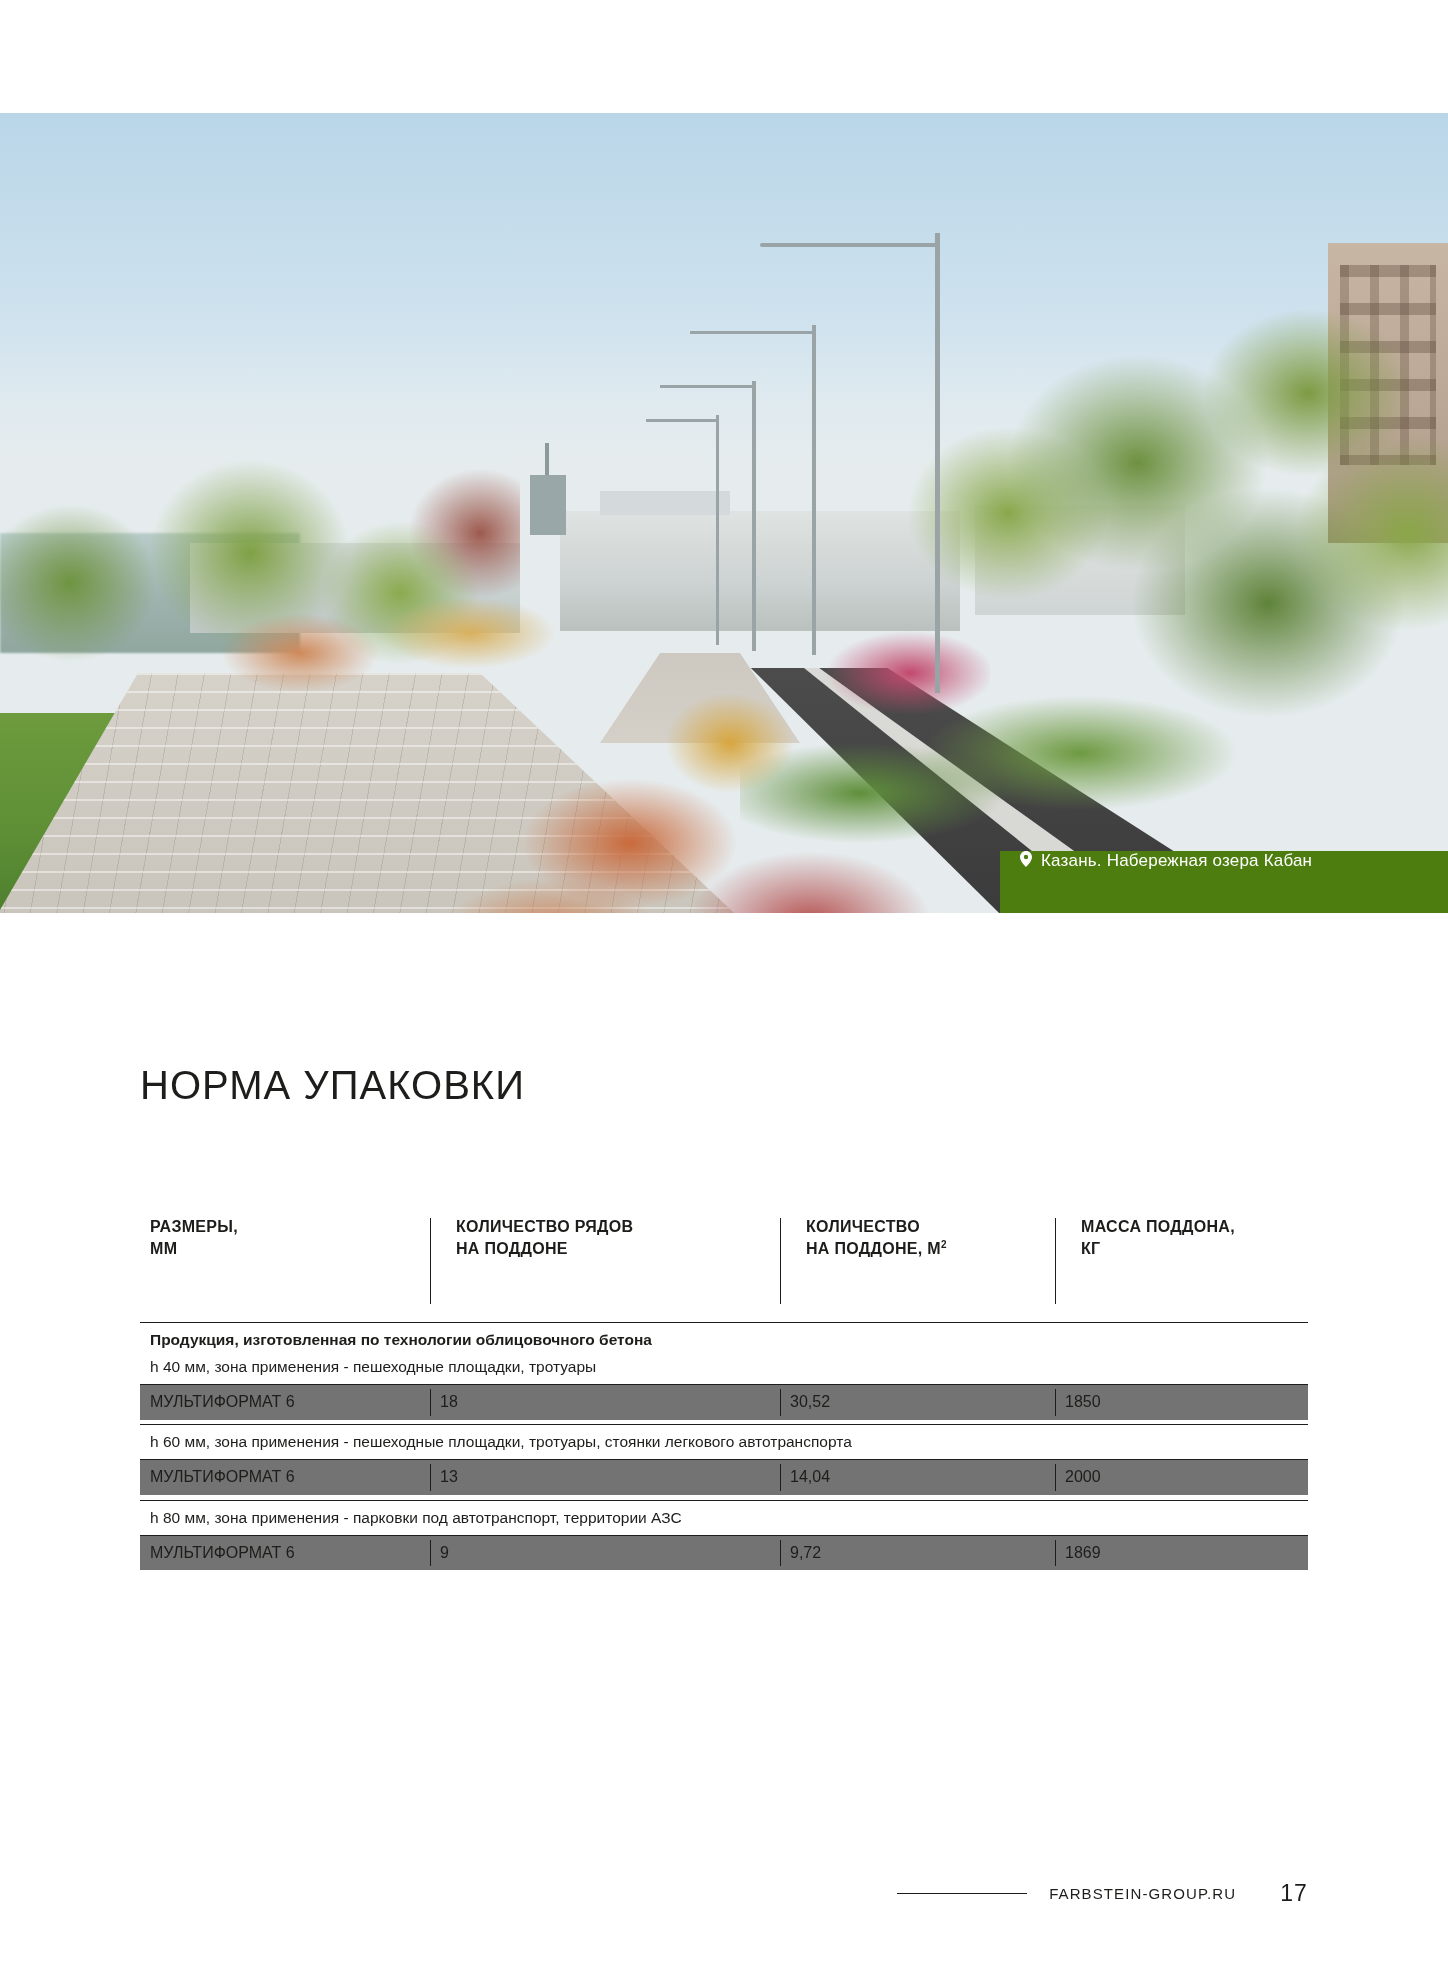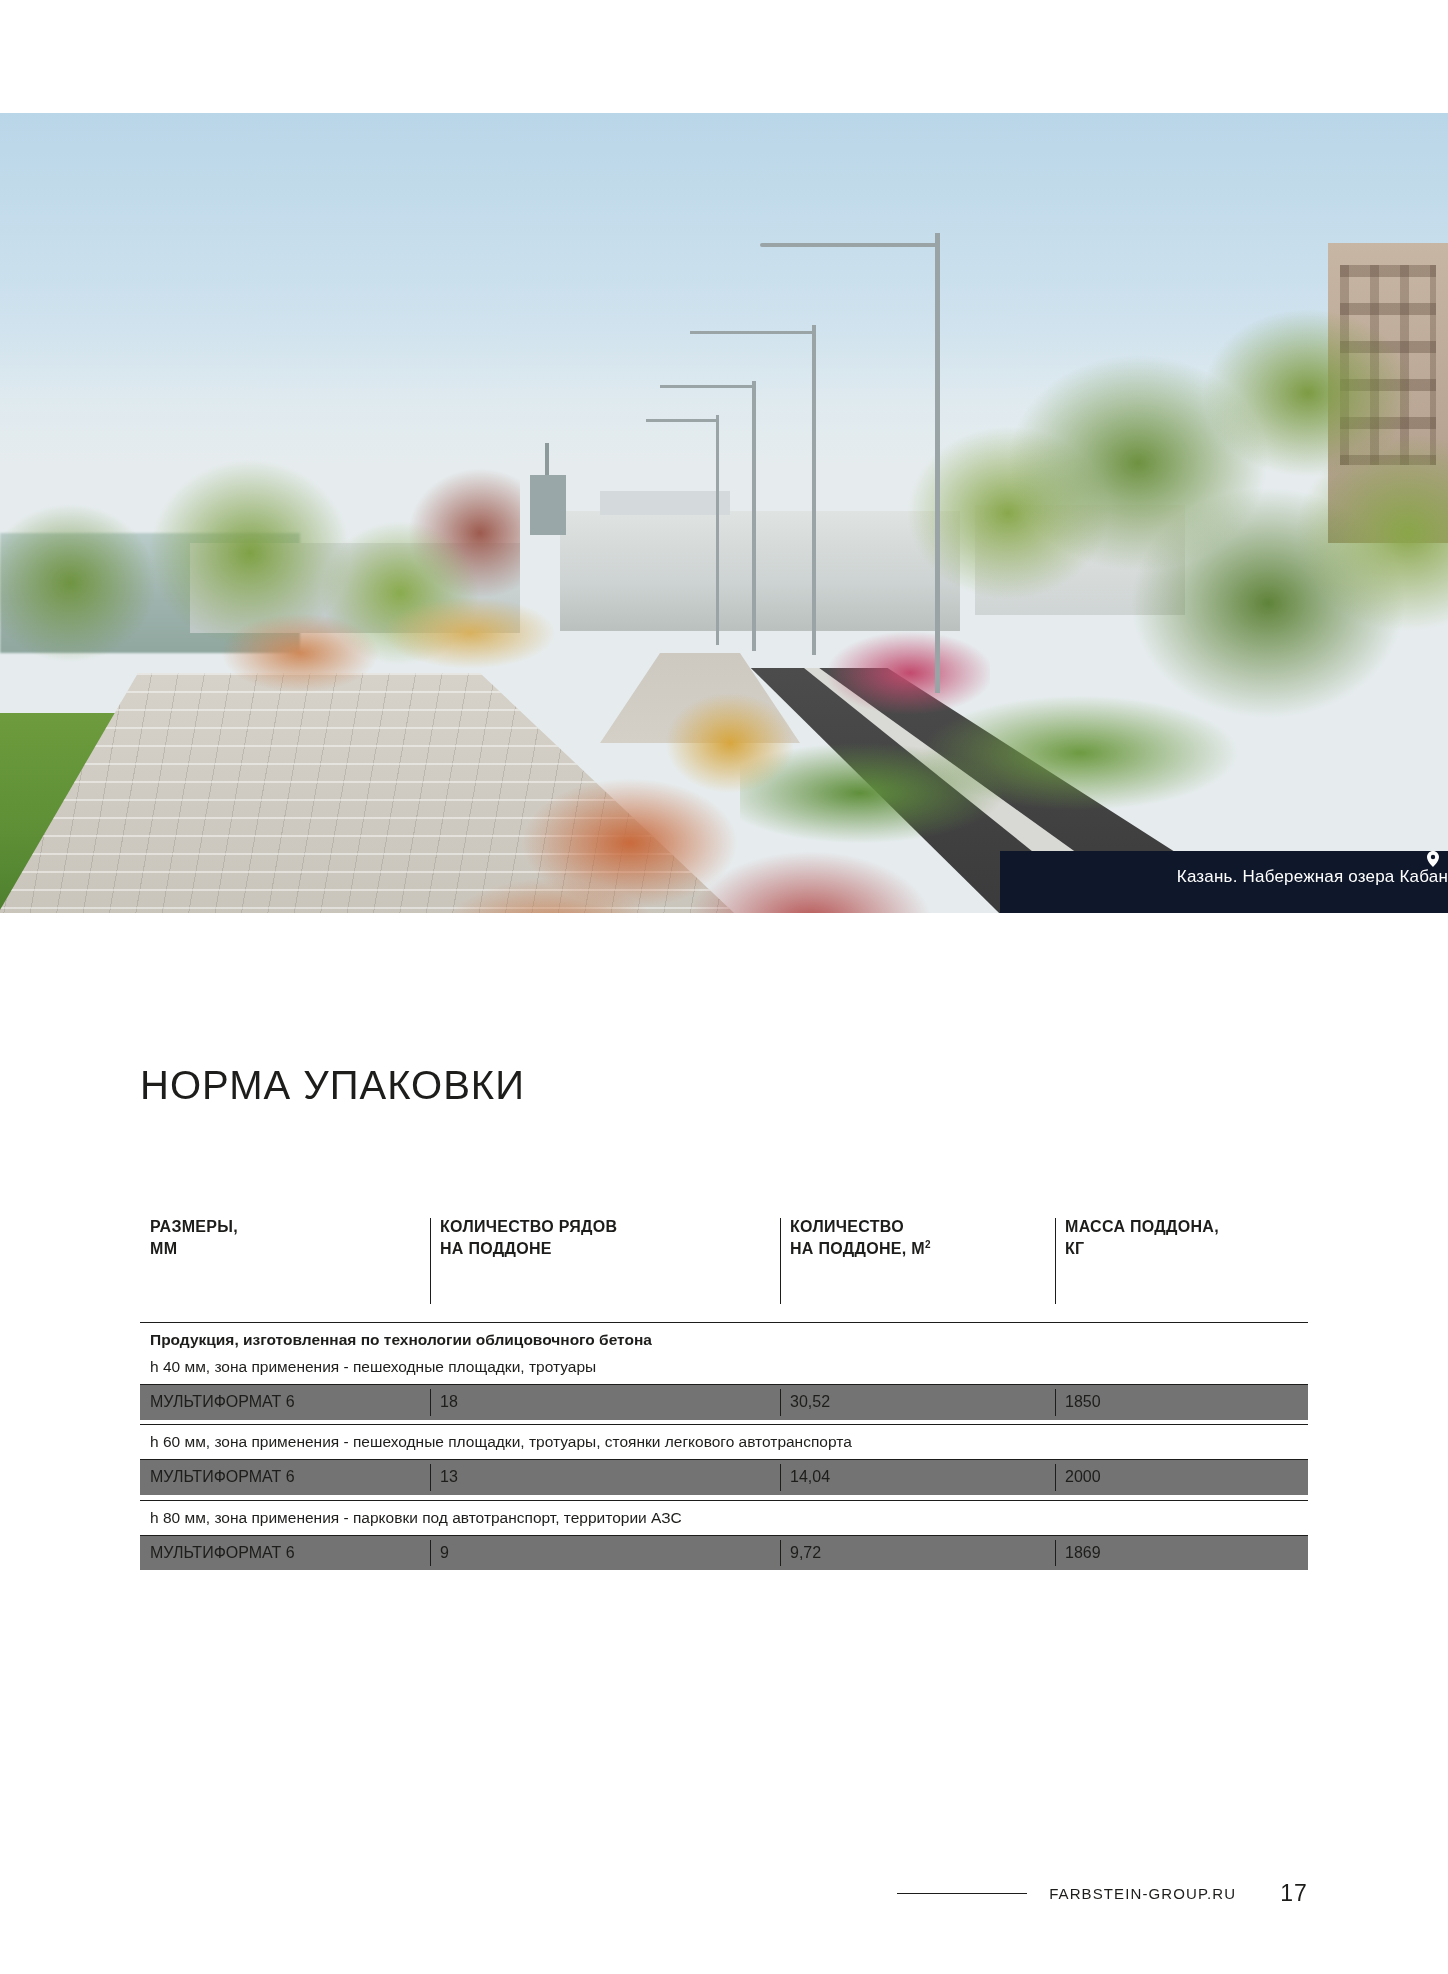--- a/index.html
+++ b/index.html
@@ -157,27 +157,26 @@
   
   .lamp {
     position: absolute;
     background: #9aa3a6;
   }
   
   .photo-caption {
     position: absolute;
     right: 0; bottom: 0;
     width: 448px; height: 62px;
-    background: #0f172a;
+    background: #4d7c0f;
     color: #ffffff;
-    display: flex; align-items: flex-end;
+    display: flex; align-items: flex-start;
     padding-left: 20px;
     font-size: 17px;
     letter-spacing: .2px;
-    flex-direction: column;
   }
   .pin-icon { margin-right: 9px; display: inline-flex; }
 
   
   .content {
     position: absolute;
     left: 0; top: 913px; width: 1200px;
   }
   .section-title {
     margin: 150px 0 0 140px;
@@ -196,21 +195,21 @@
   thead th {
     text-align: left;
     vertical-align: top;
     font-weight: bold;
     font-size: 16px;
     letter-spacing: .3px;
     padding: 0 0 62px 0;
     line-height: 1.35;
     position: relative;
   }
-  thead th .cellpad { padding-left: 10px; }
+  thead th .cellpad { padding-left: 26px; }
   thead th.col1 .cellpad { padding-left: 10px; }
   thead th:not(.col1):before {
     content: "";
     position: absolute; left: 0; top: 2px; bottom: 18px;
     width: 1px; background: #1d1d1b;
   }
   .col1 { width: 290px; }
   .col2 { width: 350px; }
   .col3 { width: 275px; }
   .col4 { width: 253px; }

